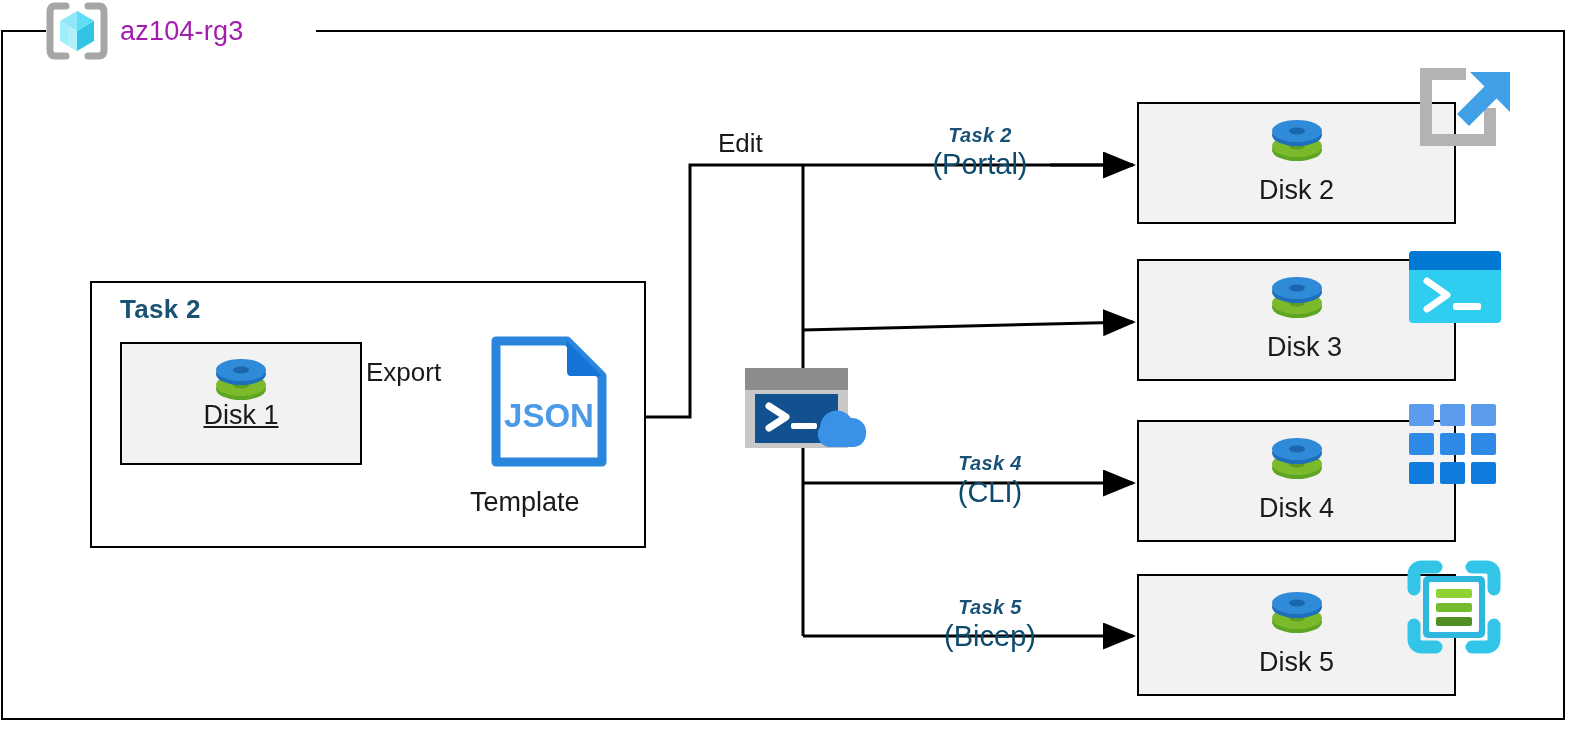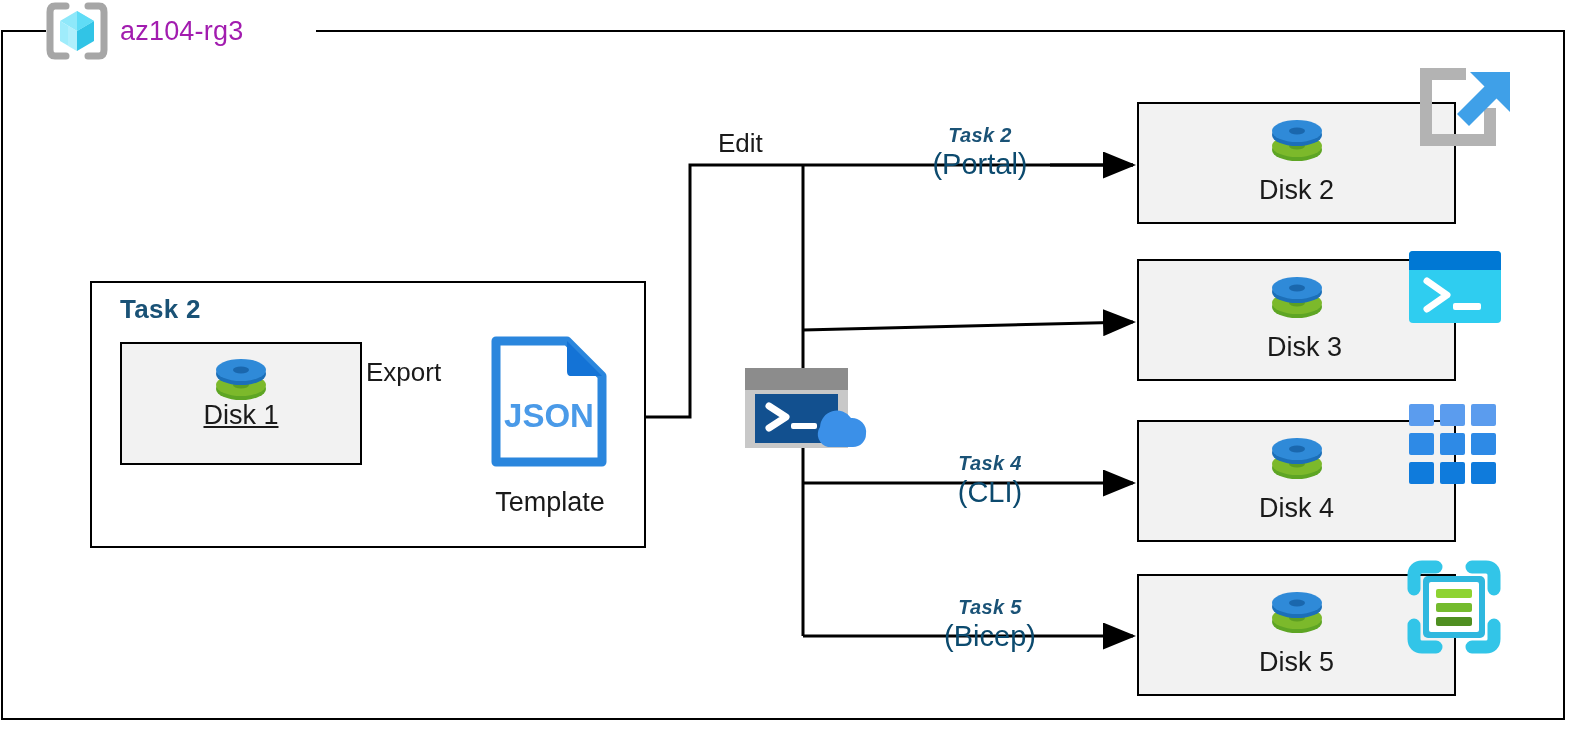--- a/index.html
+++ b/index.html
@@ -40,21 +40,21 @@
   
   .task-caption{position:absolute;text-align:center;line-height:1.06;}
   .task-caption .t{font-size:20px;font-weight:bold;color:#1a5276;letter-spacing:.3px;
                    display:block;font-style:italic;}
   .task-caption .s{font-size:29px;color:#0c4a6e;display:block;margin-top:3px;}
 
   .plain-label{position:absolute;font-size:26px;color:#1a1a1a;}
 
   
   .json-icon{position:absolute;}
-  .template-label{position:absolute;font-size:27px;color:#1a1a1a;text-align:center;}
+  .template-label{position:absolute;font-size:27px;color:#1a1a1a;}
 
   
   .cloudshell{position:absolute;}
 
   
   .svc-icon{position:absolute;}
 </style>
 </head>
 <body>
 

